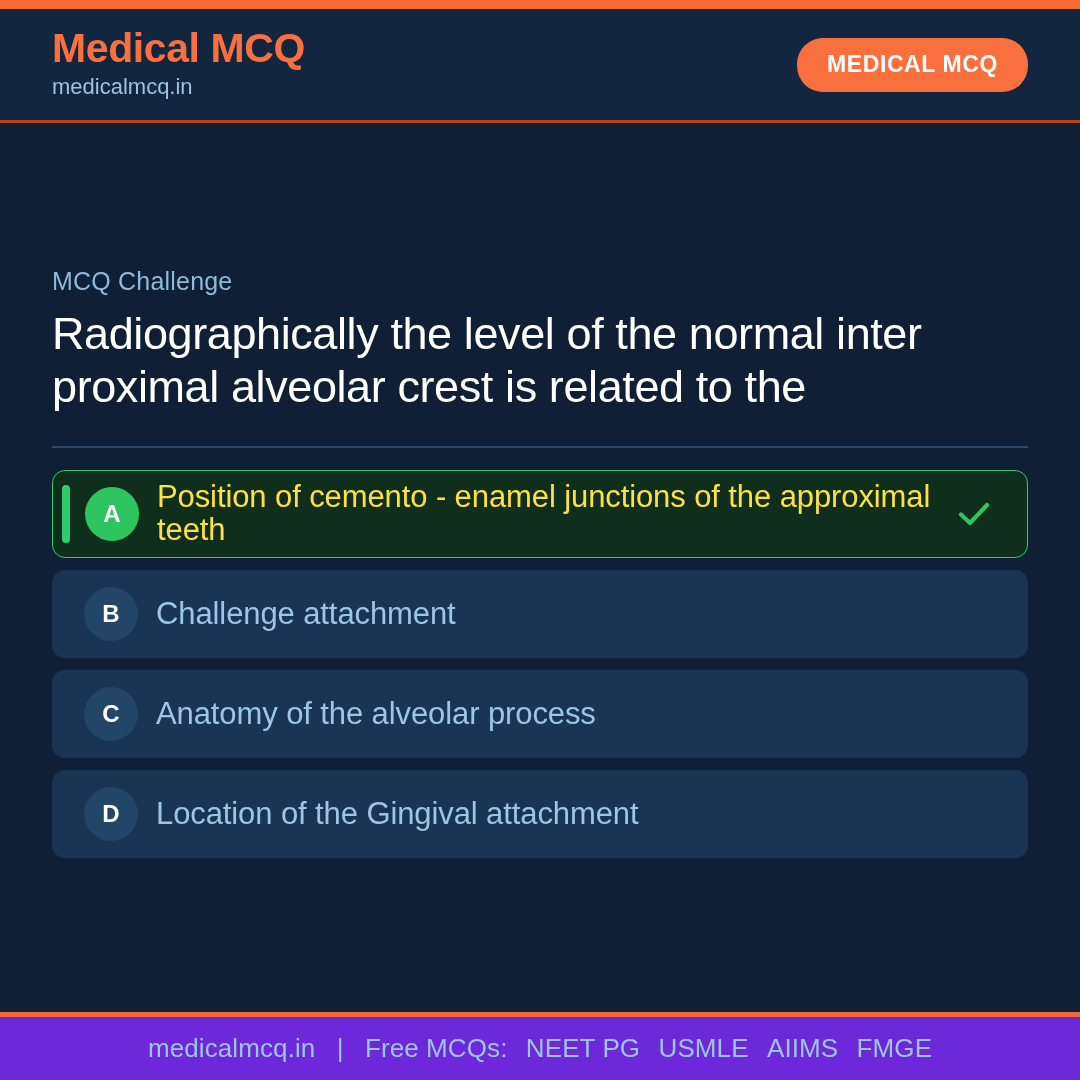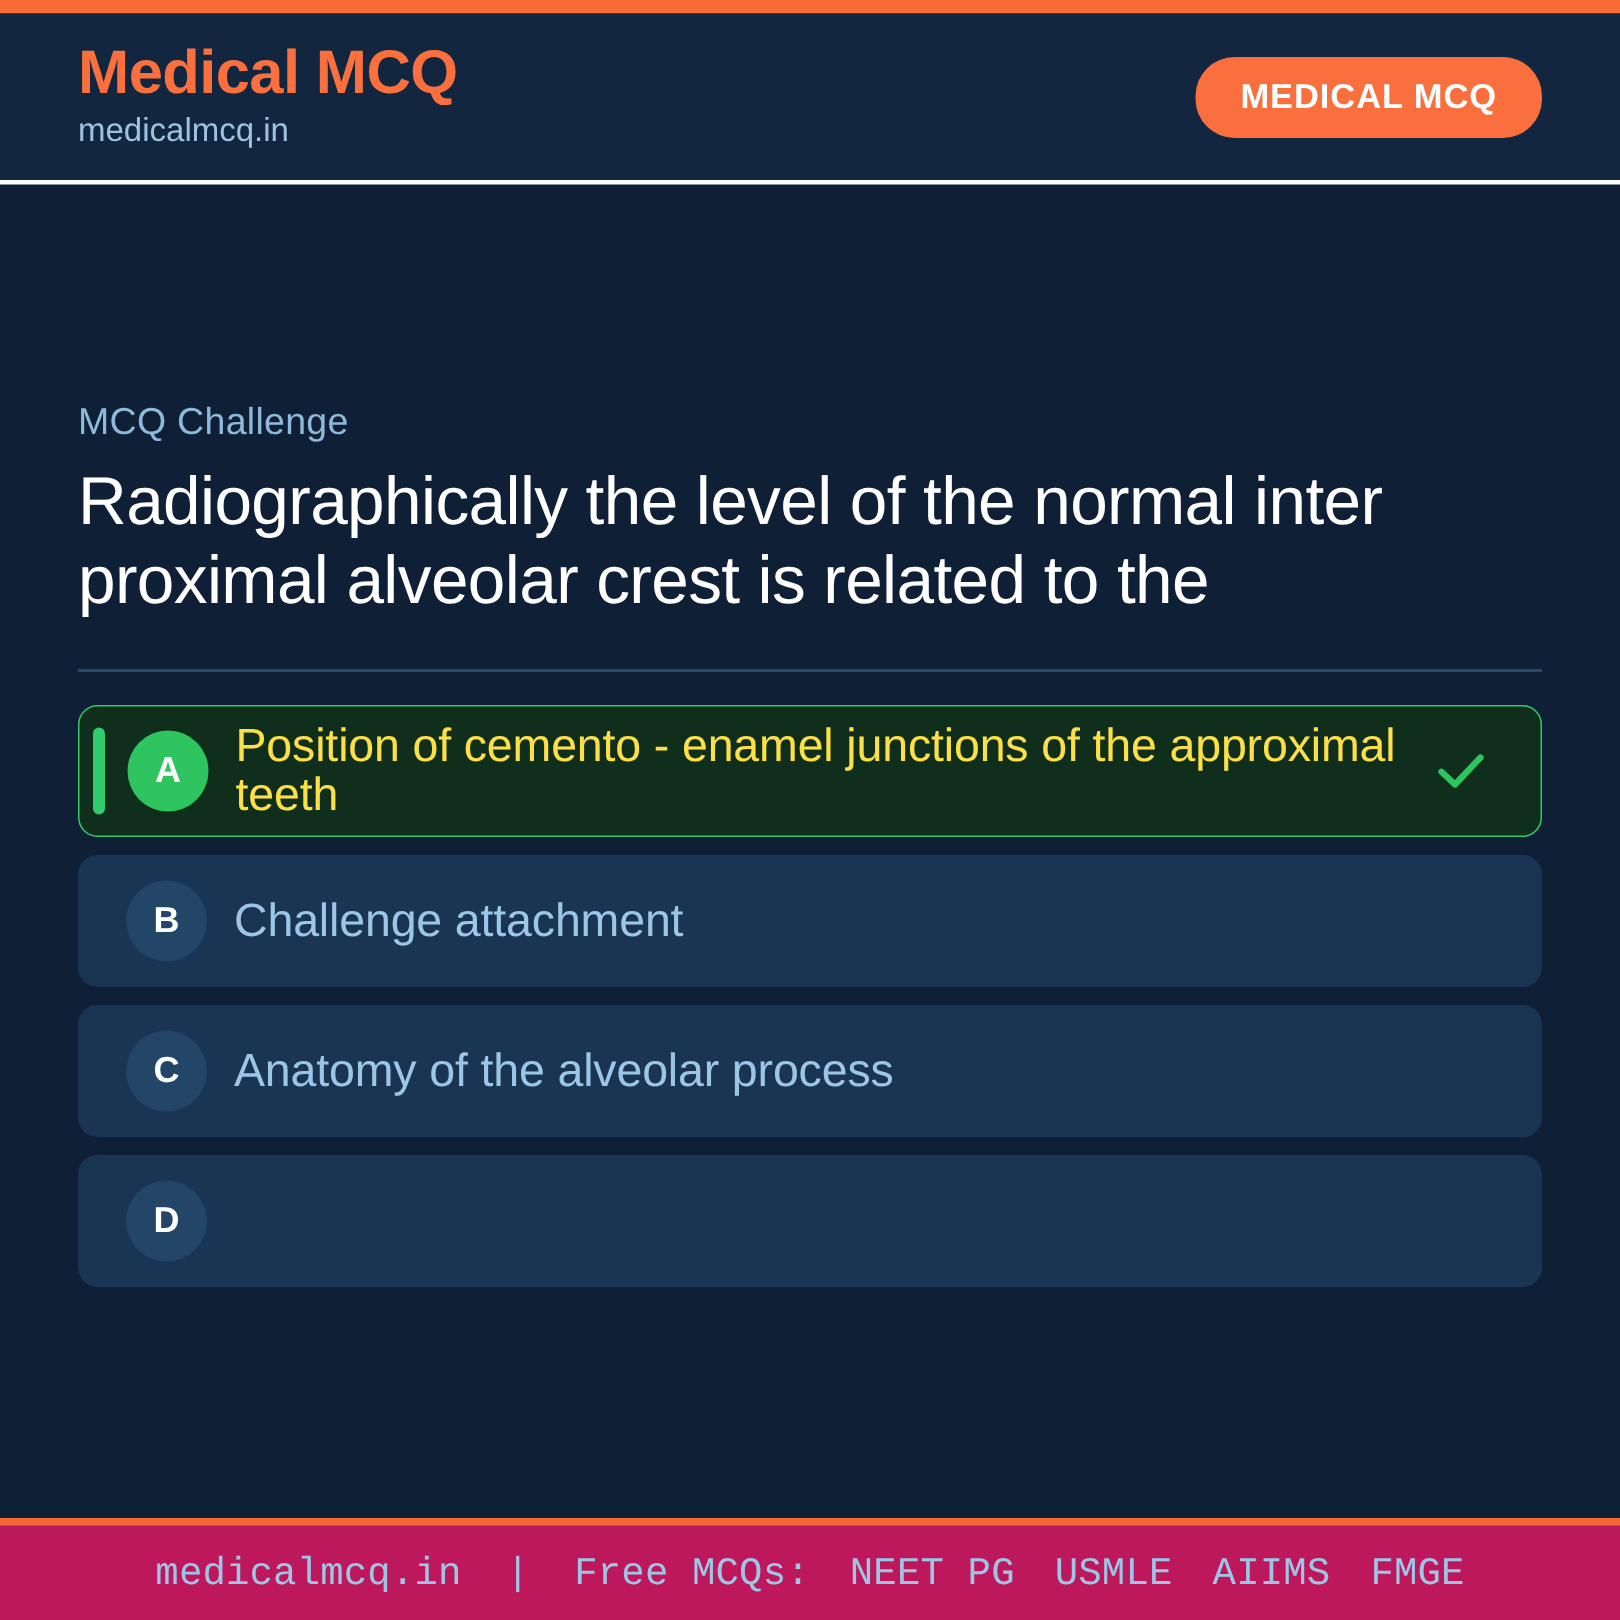--- a/index.html
+++ b/index.html
@@ -36,21 +36,21 @@
   
   .header {
     flex: 0 0 auto;
     height: 114px;
     background: #12263f;
     position: relative;
     display: flex;
     align-items: center;
     justify-content: space-between;
     padding: 0 52px;
-    border-bottom: 3px solid #ffffff;
+    border-bottom: 3px solid #c2410c;
   }
 
   .brand-block { display: flex; flex-direction: column; justify-content: center; }
 
   .brand-title {
     font-size: 41px;
     font-weight: bold;
     color: #f9703e;
     letter-spacing: -0.4px;
     line-height: 1.05;
@@ -186,26 +186,25 @@
     align-items: center;
     justify-content: center;
   }
 
   .check svg { display: block; }
 
   
   .footer {
     flex: 0 0 auto;
     height: 68px;
-    background: #be185d;
+    background: #6d28d9;
     border-top: 5px solid #f26835;
     display: flex;
     align-items: center;
     justify-content: center;
-    font-family: Liberation Mono, monospace;
   }
 
   .footer-text {
     font-size: 26px;
     color: #9dc6e6;
     letter-spacing: 0.1px;
     white-space: nowrap;
   }
 
   .footer-sep { padding: 0 14px; color: #9dc6e6; }
@@ -253,20 +252,21 @@
         <span class="opt-text">Challenge attachment</span>
       </div>
 
       <div class="option">
         <span class="badge">C</span>
         <span class="opt-text">Anatomy of the alveolar process</span>
       </div>
 
       <div class="option">
         <span class="badge">D</span>
+        <span class="opt-text">Location of the Gingival attachment</span>
       </div>
 
     </div>
   </div>
 
   <div class="footer">
     <div class="footer-text">
       <span>medicalmcq.in</span>
       <span class="footer-sep">|</span>
       <span>Free MCQs:</span>

